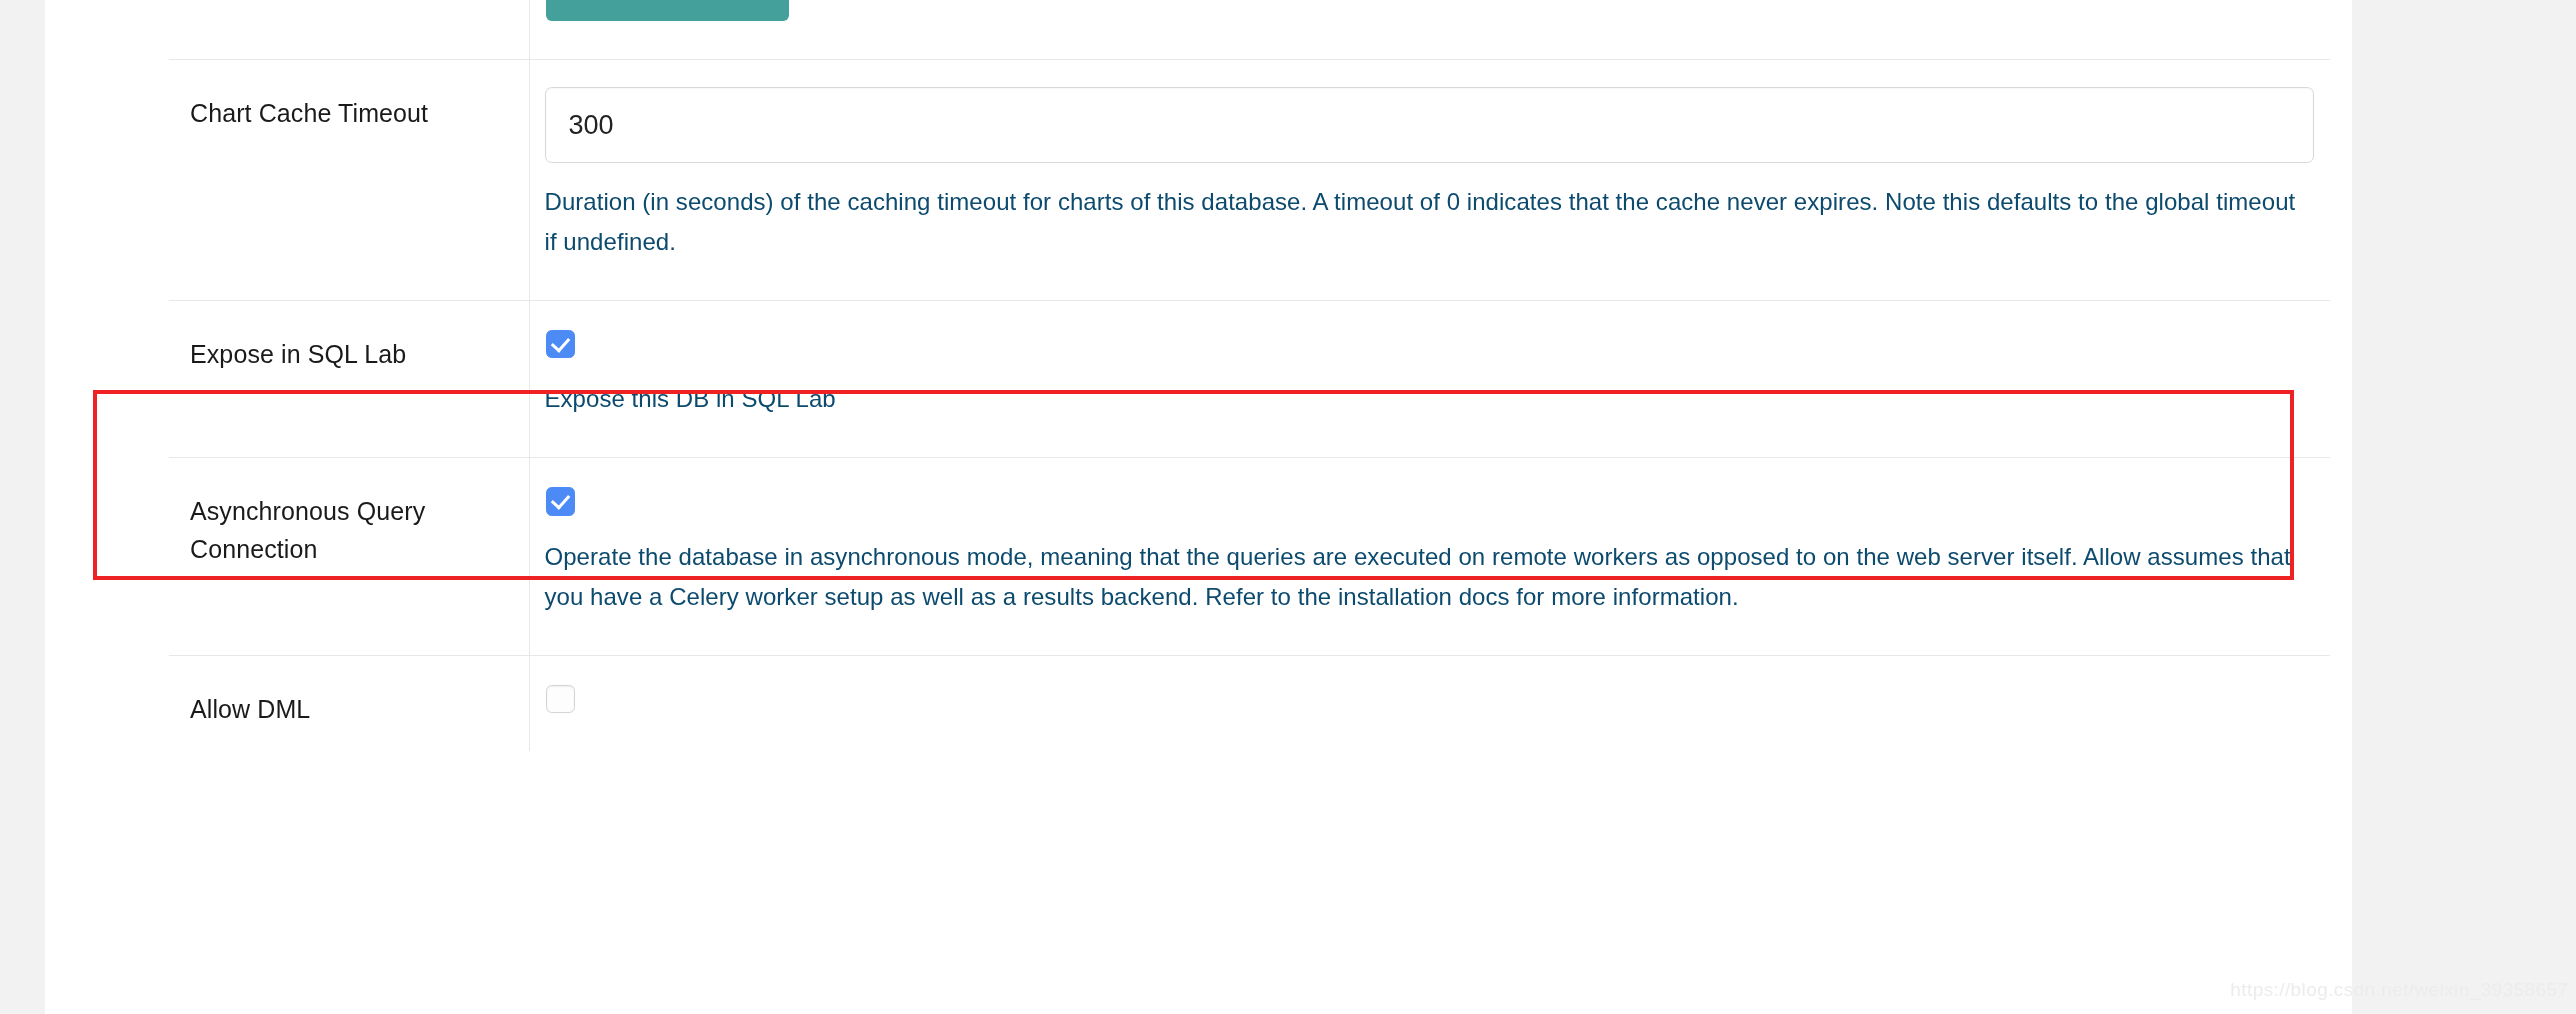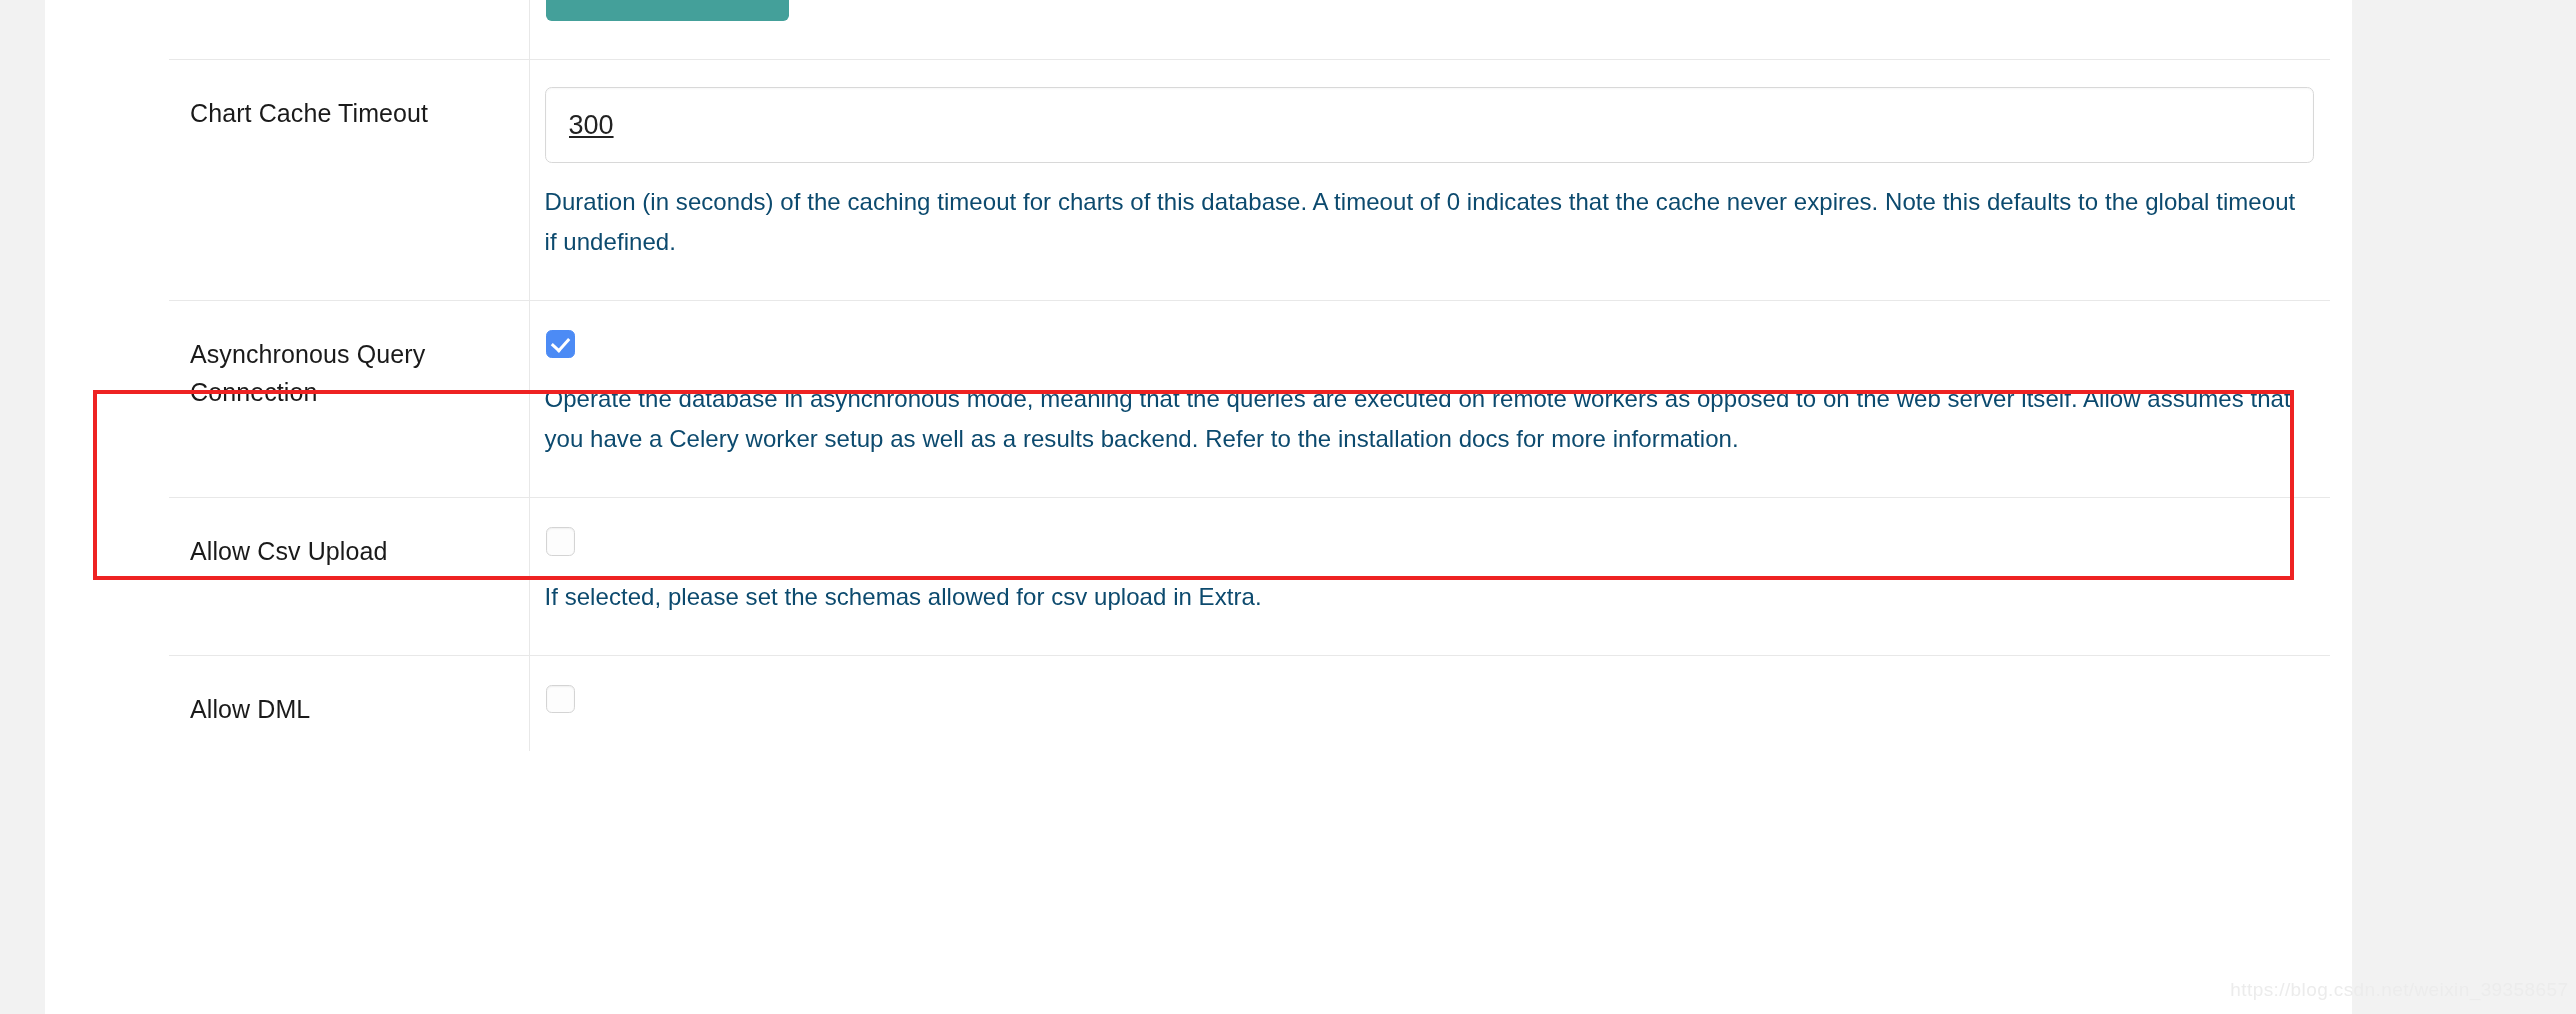--- a/index.html
+++ b/index.html
@@ -91,21 +91,20 @@
     box-sizing: border-box;
     border: 1.9px solid #d8d8d8;
     border-radius: 6.7px;
     background: #ffffff;
     font-size: 27px;
     font-family: "Liberation Sans", sans-serif;
     color: #222222;
     padding: 0 23px;
     outline: none;
     box-shadow: inset 0 1px 1.9px rgba(0,0,0,0.035);
-    text-decoration: underline;
   }
 
   .help-text {
     font-size: 24px;
     color: #0c4a6e;
     line-height: 40px;
     margin-top: 19px;
     max-width: 1774px;
     letter-spacing: 0.05px;
   }
@@ -200,40 +199,40 @@
           <tr>
             <td class="label-cell">
               <span class="label-text">Chart Cache Timeout</span>
             </td>
             <td class="field-cell">
               <input class="text-input" type="text" value="300" style="">
               <div class="help-text">Duration (in seconds) of the caching timeout for charts of this database. A timeout of 0 indicates that the cache never expires. Note this defaults to the global timeout if undefined.</div>
             </td>
           </tr>
 
+          <tr>
+            <td class="label-cell">
+              <span class="label-text">Expose in SQL Lab</span>
+            </td>
+            <td class="field-cell">
+              <span class="cbox on"></span>
+              <div class="help-text tight">Expose this DB in SQL Lab</div>
+            </td>
+          </tr>
 
           <tr>
             <td class="label-cell">
               <span class="label-text">Asynchronous Query Connection</span>
             </td>
             <td class="field-cell">
               <span class="cbox on"></span>
               <div class="help-text tight">Operate the database in asynchronous mode, meaning that the queries are executed on remote workers as opposed to on the web server itself. Allow assumes that you have a Celery worker setup as well as a results backend. Refer to the installation docs for more information.</div>
             </td>
           </tr>
 
-          <tr>
-            <td class="label-cell">
-              <span class="label-text">Allow Csv Upload</span>
-            </td>
-            <td class="field-cell">
-              <span class="cbox off"></span>
-              <div class="help-text tight">If selected, please set the schemas allowed for csv upload in Extra.</div>
-            </td>
-          </tr>
 
 
           <tr>
             <td class="label-cell">
               <span class="label-text">Allow DML</span>
             </td>
             <td class="field-cell">
               <span class="cbox off"></span>
               
             </td>

